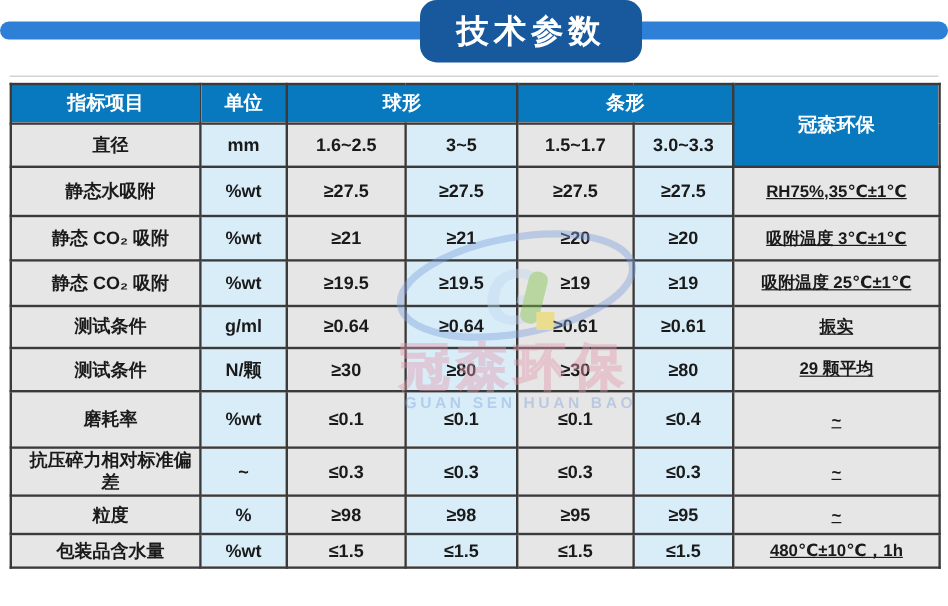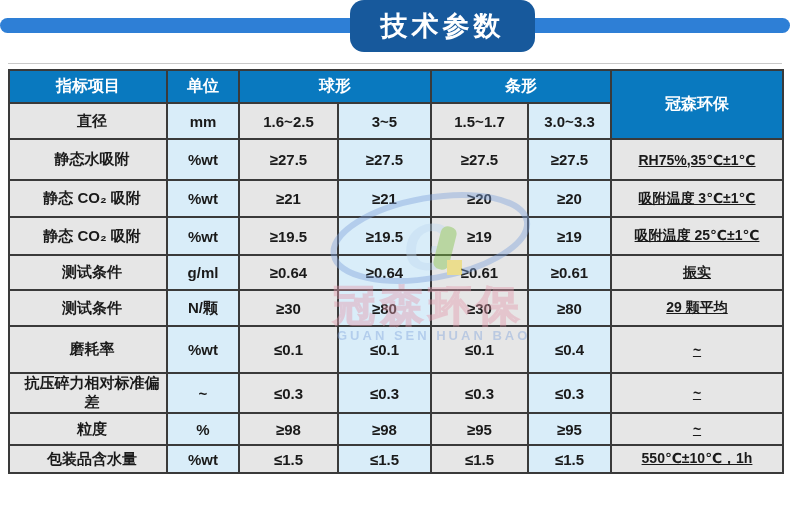--- a/index.html
+++ b/index.html
@@ -152,21 +152,21 @@
       <td class="c-blue">≥95</td>
       <td class="c-cond">~</td>
     </tr>
     <tr style="height:28px">
       <td class="c-item">包装品含水量</td>
       <td class="c-blue">%wt</td>
       <td class="c-gray">≤1.5</td>
       <td class="c-blue">≤1.5</td>
       <td class="c-gray">≤1.5</td>
       <td class="c-blue">≤1.5</td>
-      <td class="c-cond">550℃±10℃，1h</td>
+      <td class="c-cond">480℃±10℃，1h</td>
     </tr>
   </tbody>
     </table>
 
   <svg class="watermark" viewBox="0 0 215 162">
     <g transform="rotate(-10 105 48)">
       <ellipse cx="105" cy="50" rx="98" ry="40" fill="none" stroke="#7FA3DC" stroke-width="6"></ellipse>
     </g>
     <text x="78" y="82" font-size="66" font-weight="bold" font-style="italic" fill="#BFD9F0">G</text>
     <rect x="112" y="38" width="16" height="44" rx="7" transform="rotate(14 120 60)" fill="#7DC243"></rect>

